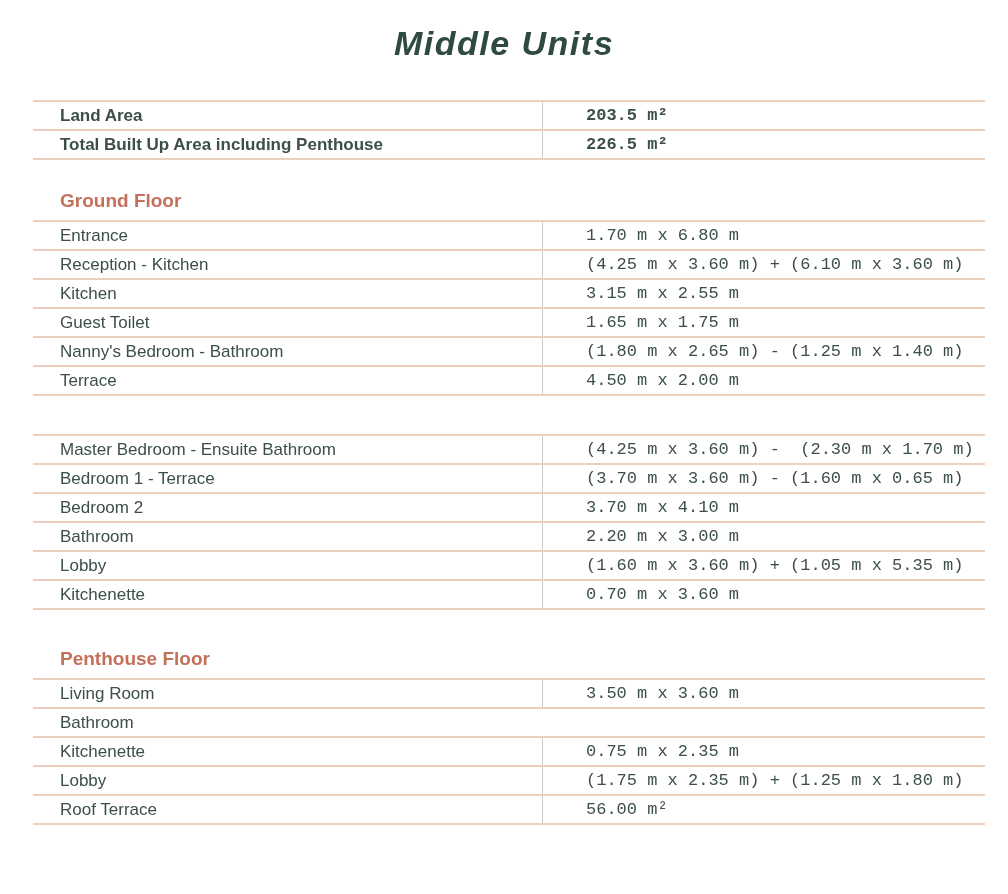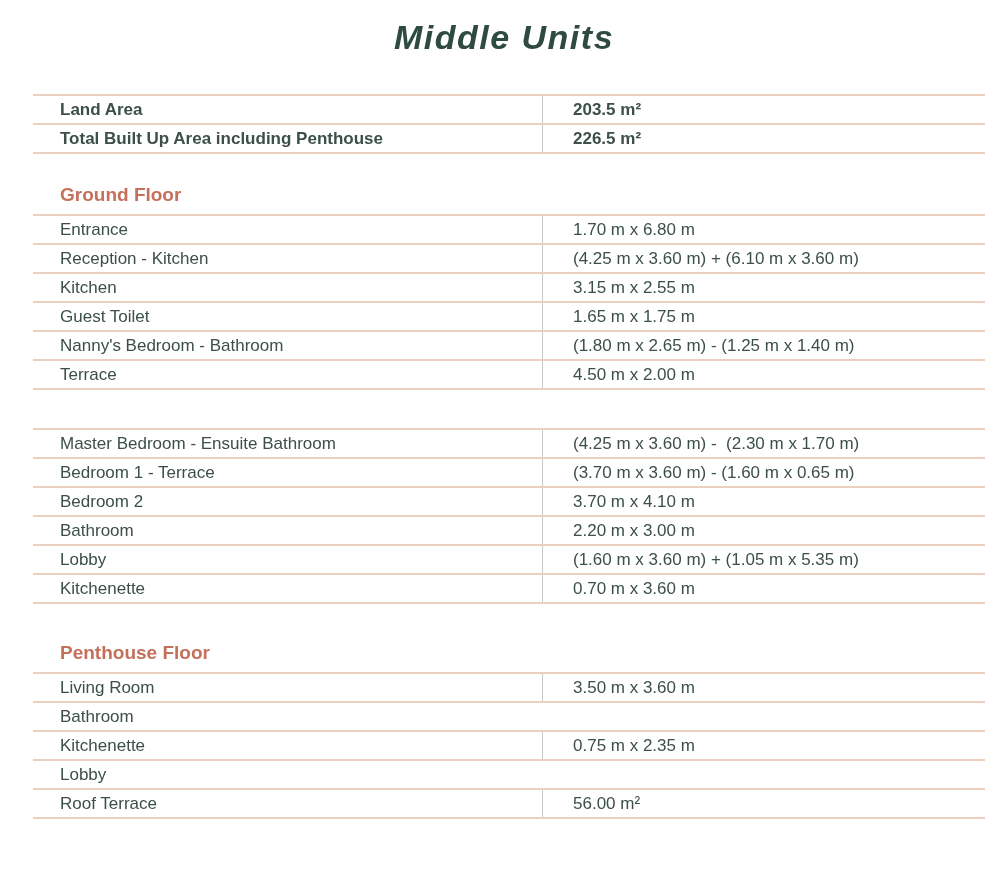--- a/index.html
+++ b/index.html
@@ -19,21 +19,21 @@
   }
   .page{
     position:relative;
     width:1008px;
     height:894px;
     background:var(--bg);
     overflow:hidden;
   }
   .title{
     margin:0;
-    padding-top:16px;
+    padding-top:22px;
     height:42px;
     line-height:42px;
     text-align:center;
     font-size:34px;
     font-style:italic;
     font-weight:600;
     letter-spacing:1.5px;
     color:var(--title);
   }
   .table-wrap{
@@ -53,22 +53,23 @@
     display:flex;
     align-items:center;
     font-size:17px;
     white-space:pre-wrap;
     overflow:hidden;
   }
   .cell.label{
     padding-left:27px;
   }
   .cell.value{
-    padding-left:30px;
+    padding-left:43px;
     border-left:1px solid var(--divider);
+    font-family:Liberation Mono, monospace;
   }
   .summary{
     margin-top:36px;
   }
   .summary .cell{
     font-weight:bold;
   }
   .section{
     margin-top:30px;
   }
@@ -172,20 +173,21 @@
         </div>
         <div class="row">
           <div class="cell label">Bathroom</div>
         </div>
         <div class="row">
           <div class="cell label">Kitchenette</div>
           <div class="cell value">0.75 m x 2.35 m</div>
         </div>
         <div class="row">
           <div class="cell label">Lobby</div>
+          <div class="cell value">(1.75 m x 2.35 m) + (1.25 m x 1.80 m)</div>
         </div>
         <div class="row">
           <div class="cell label">Roof Terrace</div>
           <div class="cell value">56.00 m²</div>
         </div>
       </div>
     </div>
 
   </div>
 </div>

